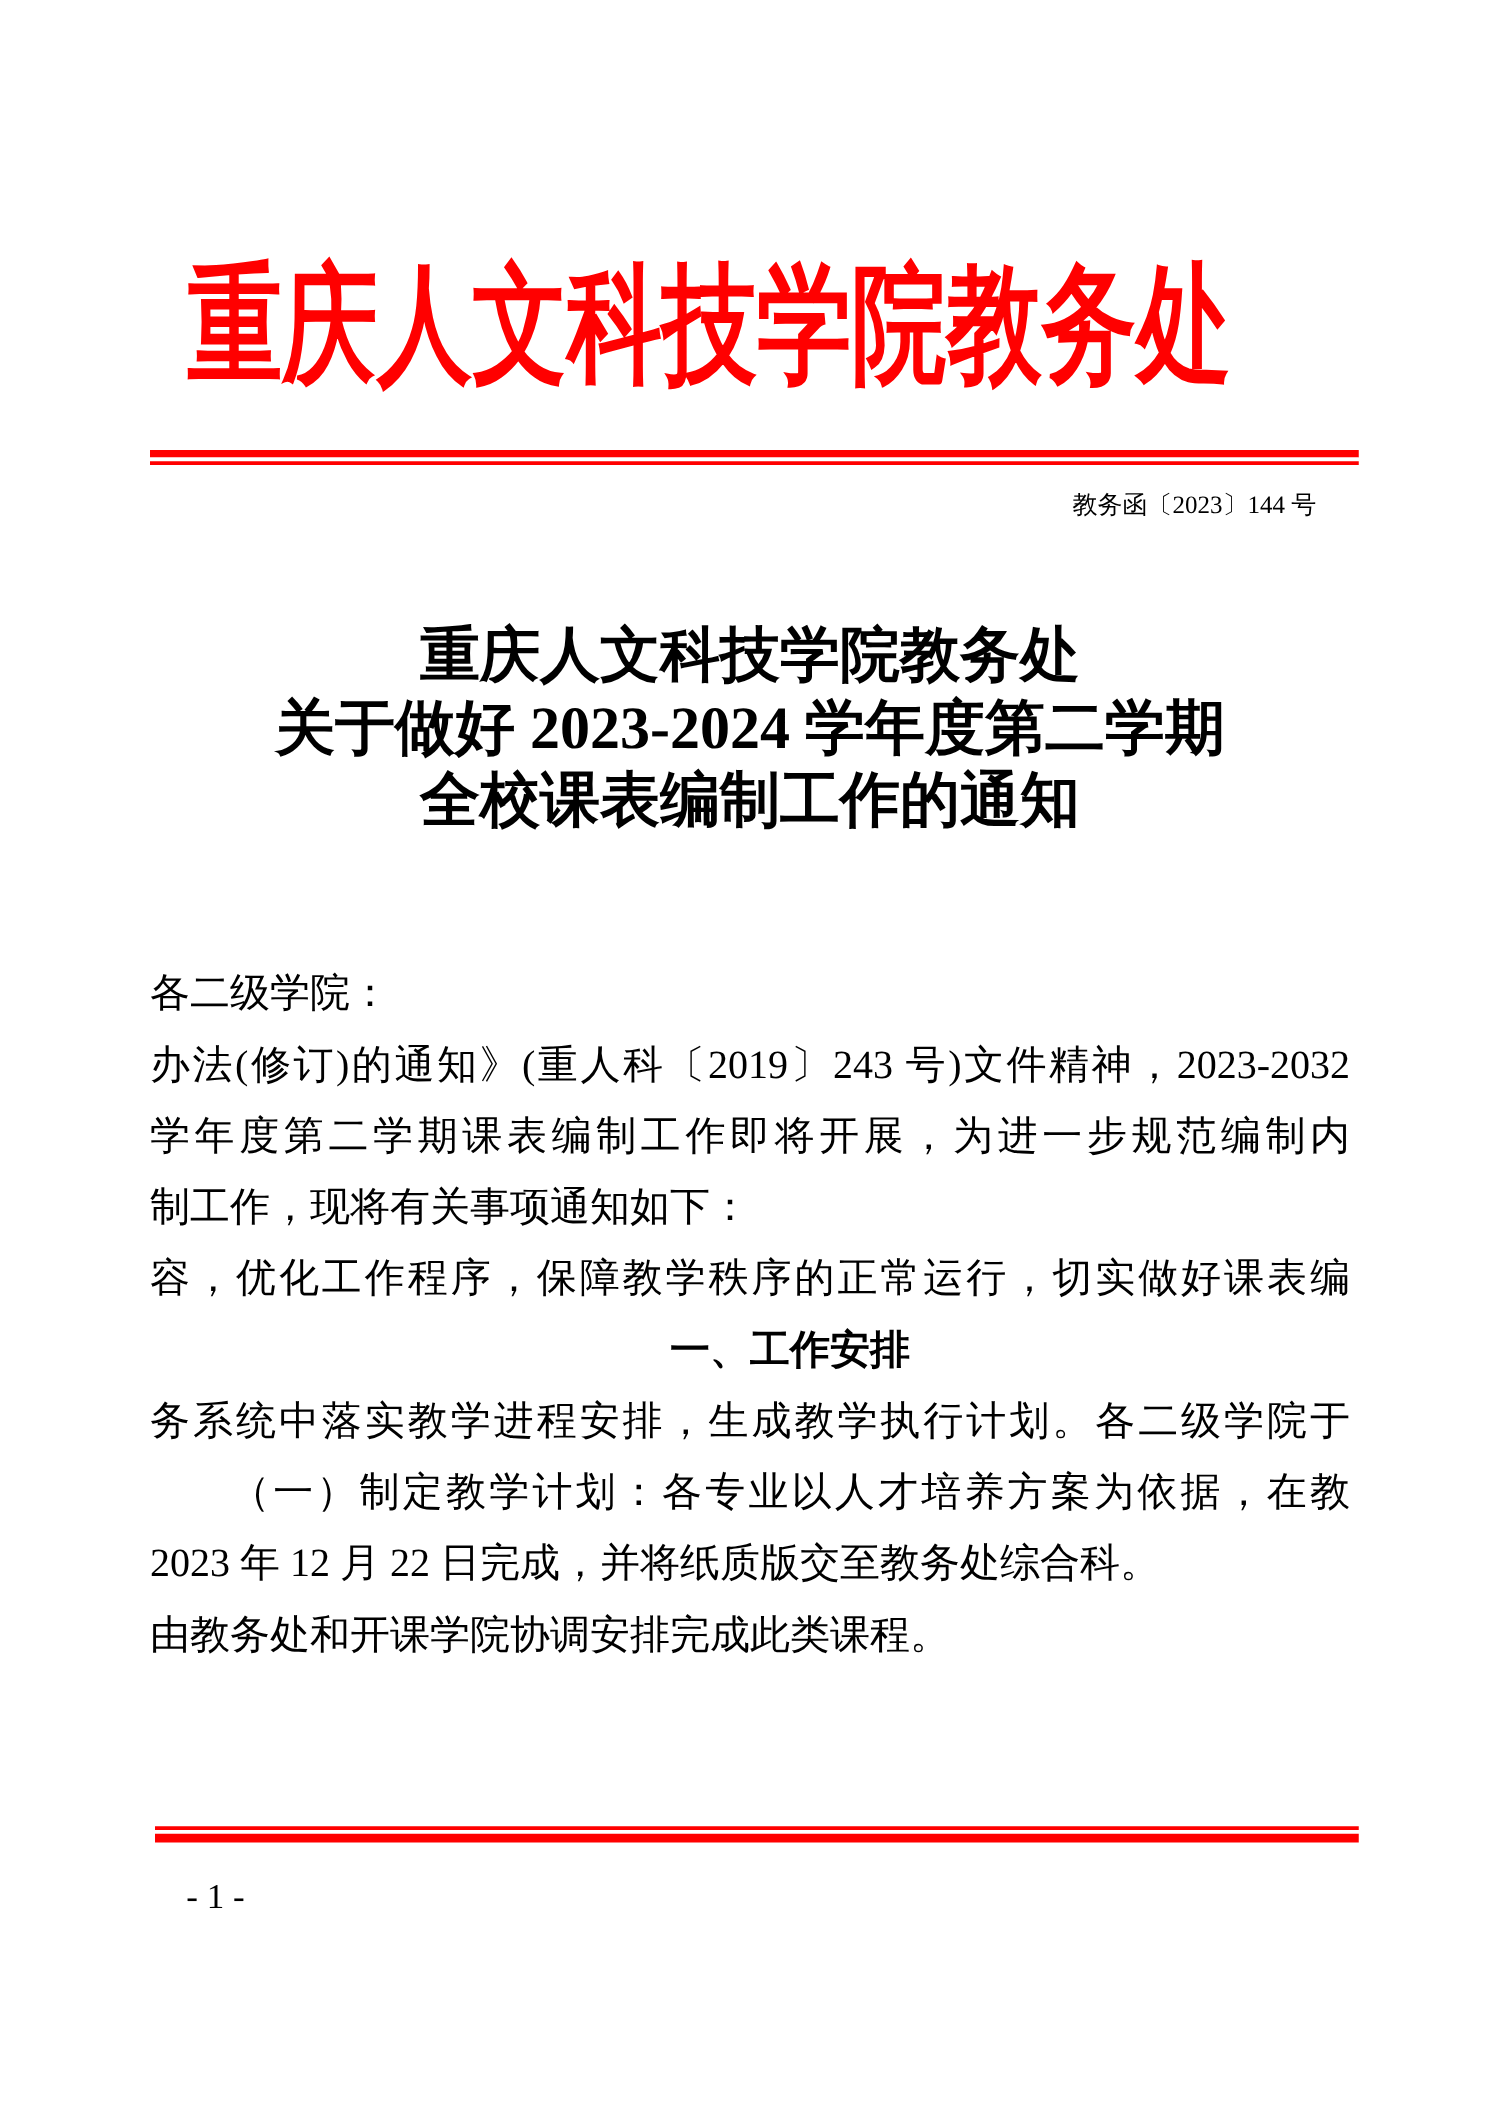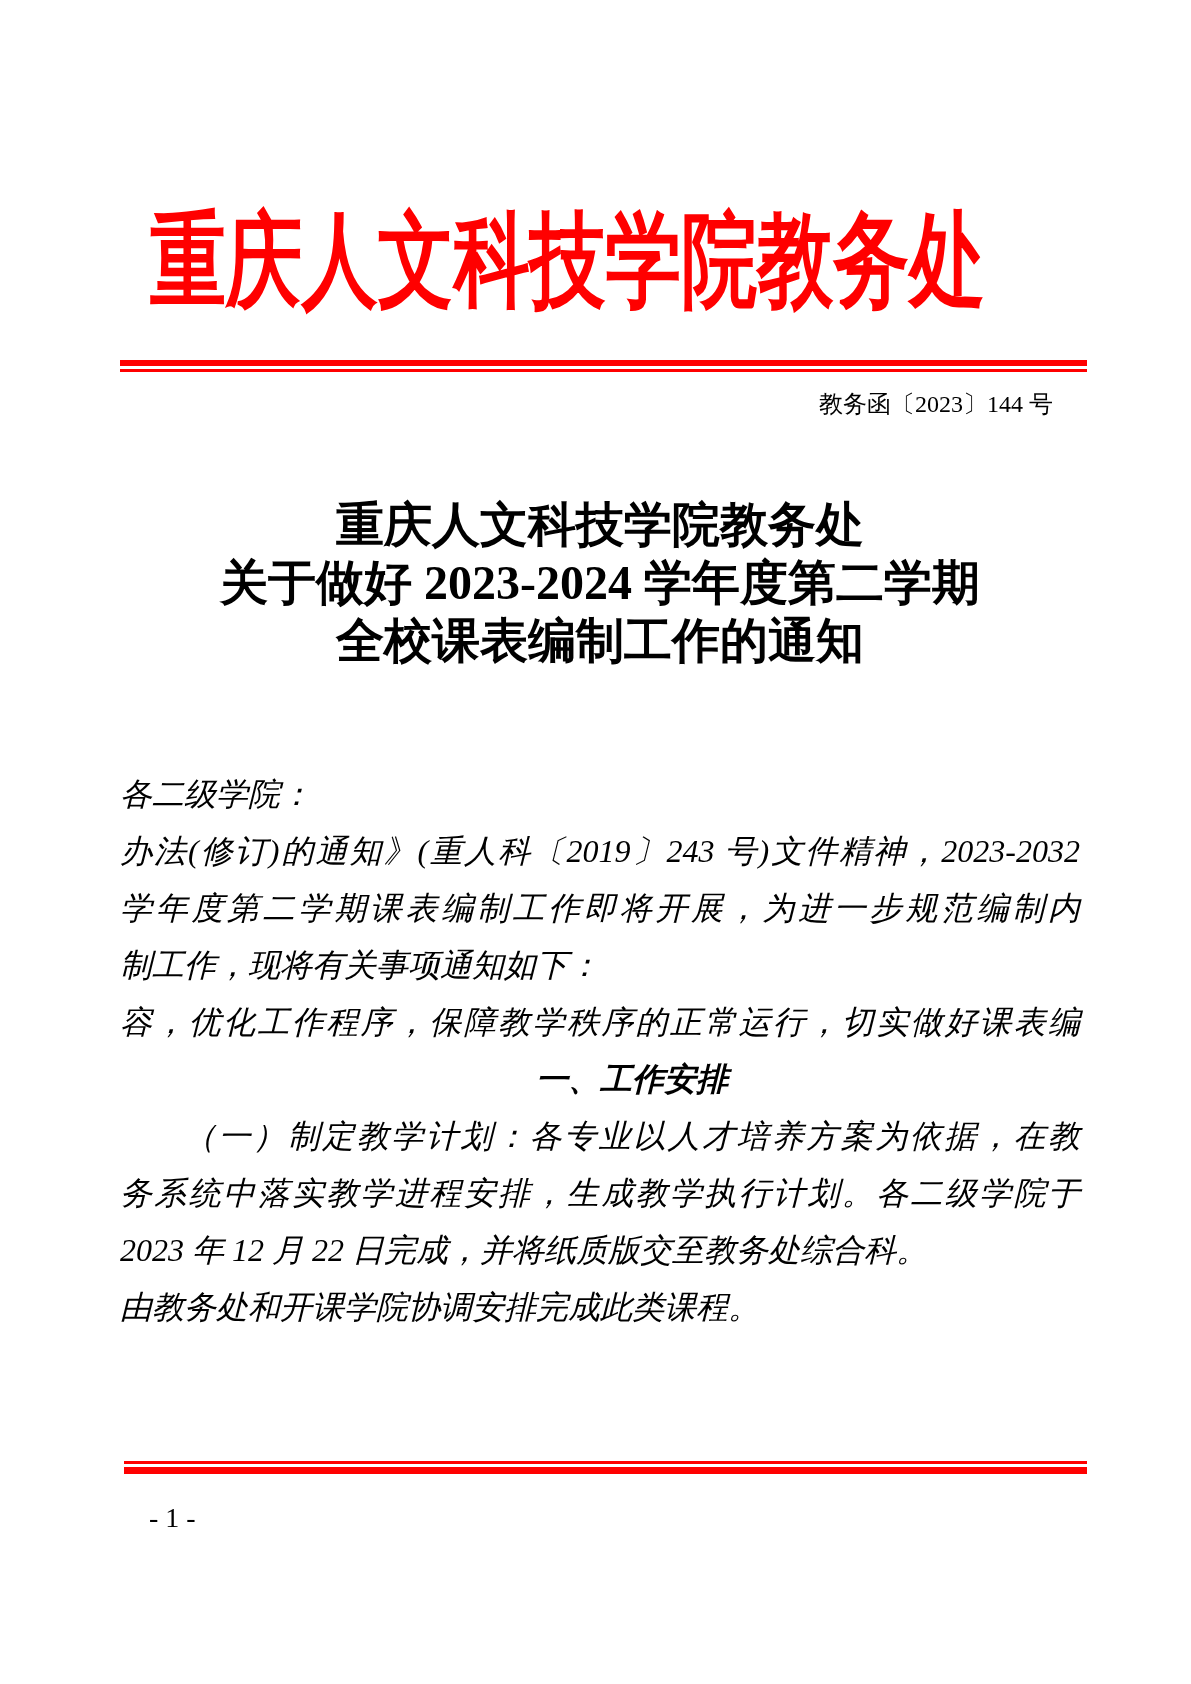--- a/index.html
+++ b/index.html
@@ -29,36 +29,36 @@
   .rule-top .g { height:3px; background:#ffffff; }
   .rule-top .b { height:3px; background:var(--red); }
   
   .rule-bottom { top:1461px; left:124px; width:963px; }
   .rule-bottom .a { height:3px; background:var(--red); }
   .rule-bottom .g { height:3px; background:#ffffff; }
   .rule-bottom .b { height:7px; background:var(--red); }
   
   .doc-number {
     position:absolute; top:386px; right:138px;
-    font-size:24px; line-height:36px; white-space:nowrap;
+    font-size:20px; line-height:36px; white-space:nowrap;
   }
   
   .doc-title {
     position:absolute; top:496px; left:120px; width:960px;
     text-align:center; font-weight:700;
     font-size:48px; line-height:58px; white-space:nowrap;
   }
   
   .body-block {
     position:absolute; top:766px; left:120px; width:960px;
     font-size:32px;
   }
   .line {
     height:57px; line-height:57px;
-    overflow:visible; white-space:pre;font-style:italic;
+    overflow:visible; white-space:pre;
   }
   .line.jst { text-align:justify; text-align-last:justify; white-space:normal; }
   .line.ind { text-indent:64px;text-align:center; }
   .line.hd  { font-weight:700; font-family:"Liberation Sans","DejaVu Sans",sans-serif; }
   
   .page-number {
     position:absolute; top:1501px; left:149px;
     font-size:28px; line-height:34px; white-space:pre;
   }
 </style>
@@ -83,22 +83,22 @@
     <div class="t-line">全校课表编制工作的通知</div>
   </div>
 
   <div class="body-block" id="body-lines">
       <div class="line">各二级学院：</div>
       <div class="line jst">办法(修订)的通知》(重人科〔2019〕243 号)文件精神，2023-2032</div>
       <div class="line jst">学年度第二学期课表编制工作即将开展，为进一步规范编制内</div>
       <div class="line">制工作，现将有关事项通知如下：</div>
       <div class="line jst">容，优化工作程序，保障教学秩序的正常运行，切实做好课表编</div>
       <div class="line ind hd">一、工作安排</div>
+      <div class="line jst">务系统中落实教学进程安排，生成教学执行计划。各二级学院于</div>
       <div class="line ind jst">（一）制定教学计划：各专业以人才培养方案为依据，在教</div>
-      <div class="line jst">务系统中落实教学进程安排，生成教学执行计划。各二级学院于</div>
       <div class="line">2023 年 12 月 22 日完成，并将纸质版交至教务处综合科。</div>
       <div class="line">由教务处和开课学院协调安排完成此类课程。</div>
     </div>
 
   <div class="rule rule-bottom">
     <div class="a"></div>
     <div class="g"></div>
     <div class="b"></div>
   </div>
 

